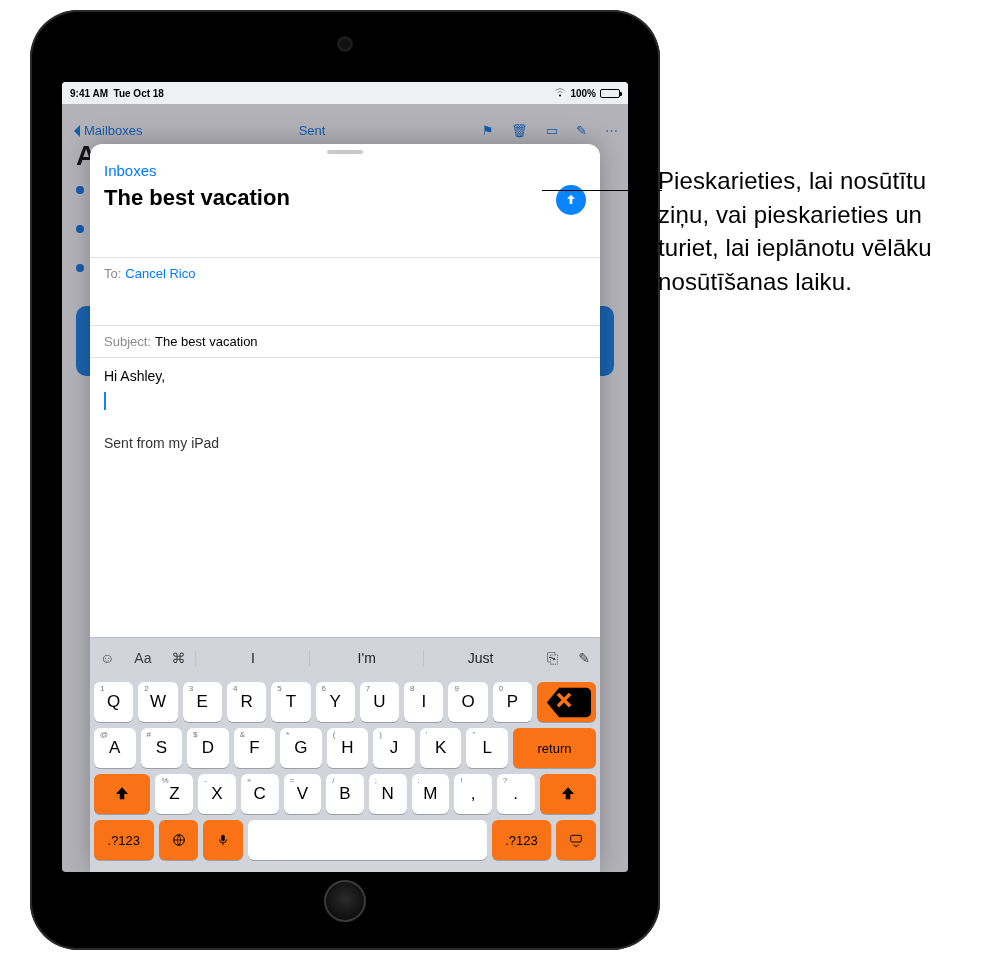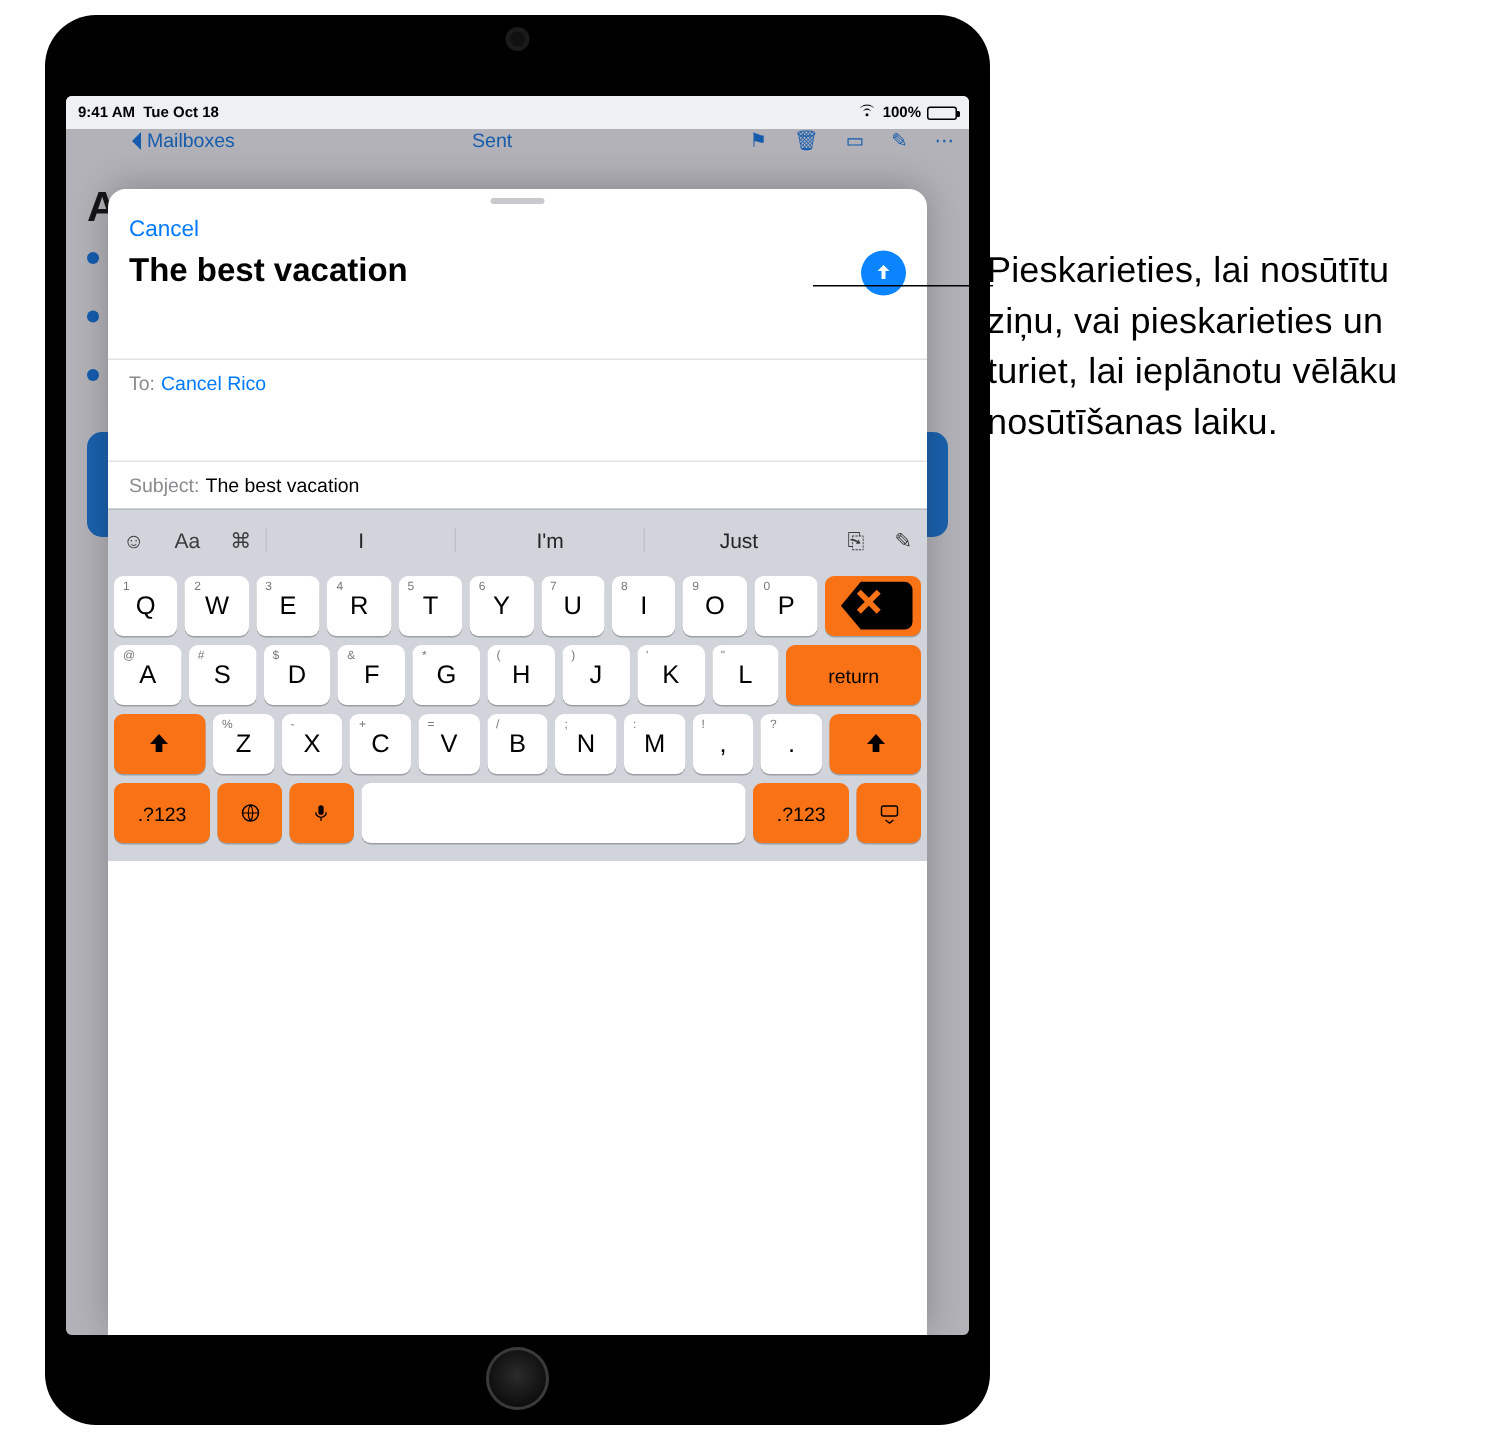--- a/index.html
+++ b/index.html
@@ -14,20 +14,21 @@
 
   
   .device {
     position: absolute;
     left: 30px;
     top: 10px;
     width: 630px;
     height: 940px;
     background: #000;
     border-radius: 48px;
+    padding: 18px;
     box-shadow: inset 0 0 0 2px #2a2a2a;
   }
   .device-inner {
     width: 100%;
     height: 100%;
     background: #000;
     border-radius: 34px;
     position: relative;
     overflow: hidden;
   }
@@ -84,22 +85,22 @@
     width:2px; height:4px; background:#000; border-radius:0 1px 1px 0;
   }
   .battery .fill { width: 100%; height: 100%; background:#000; }
 
   
   .mail-bg {
     position:absolute; inset:22px 0 0 0;
     filter: brightness(.9);
   }
   .mail-nav {
-    height:34px; display:flex; align-items:flex-start; justify-content:space-between;
-    padding:0 10px; color:#007aff; font-size:13px;margin-left:32px;
+    height:34px; display:flex; align-items:flex-end; justify-content:space-between;
+    padding:0 10px; color:#007aff; font-size:13px;
   }
   .mail-nav .back { display:flex; align-items:center; gap:2px; }
   .mail-nav .icons { display:flex; gap:18px; color:#007aff; }
   .mail-title {
     font-size: 28px; font-weight: 800; padding: 2px 14px 6px;
   }
   .mail-item { display:flex; gap:8px; padding:4px 14px; font-size:12px; }
   .dot { width:8px;height:8px;background:#007aff;border-radius:50%; margin-top:4px; flex:none;}
   .mail-item .txt { color:#555; line-height:1.3; filter:blur(2px); opacity:.6;}
   .sel-block {
@@ -271,40 +272,45 @@
             <div class="txt">H<br>F</div>
           </div>
         <div class="sel-block"></div>
       </div>
 
       <div class="dimmer"></div>
 
       <div class="compose">
         <div class="grabber"></div>
         <div class="compose-top">
-          <span class="cancel">Cancel</span>
+          <span class="cancel">Inboxes</span>
         </div>
         <div style="display:flex;align-items:center;justify-content:space-between;padding-right:14px">
           <div class="compose-title">The best vacation</div>
           <div class="send-btn">
             <svg viewBox="0 0 24 24">
                 <path d="M12 4l6 6h-4v8h-4v-8H6z"></path>
               </svg>
           </div>
         </div>
 
         <div class="field">
           <span class="label">To:</span>
           <span class="val link">Cancel Rico</span>
         </div>
         <div class="field">
           <span class="label">Subject:</span>
           <span class="val">The best vacation</span>
         </div>
 
+        <div class="body-area">
+          <div>Hi Ashley,</div>
+          <span class="caret"></span>
+          <div class="signature">Sent from my iPad</div>
+        </div>
 
         <div class="kbd-wrap">
           <div class="kbd-suggest">
             <span class="tool">☺︎</span>
             <span class="tool">Aa</span>
             <span class="tool">⌘</span>
             <span class="sug">I</span>
             <span class="sug">I'm</span>
             <span class="sug">Just</span>
             <span class="rtool">⎘</span>

